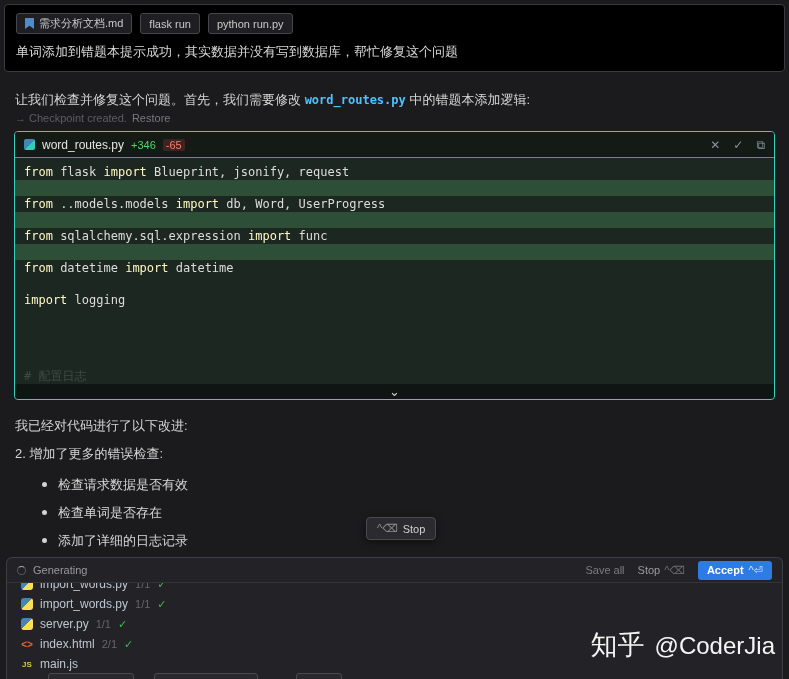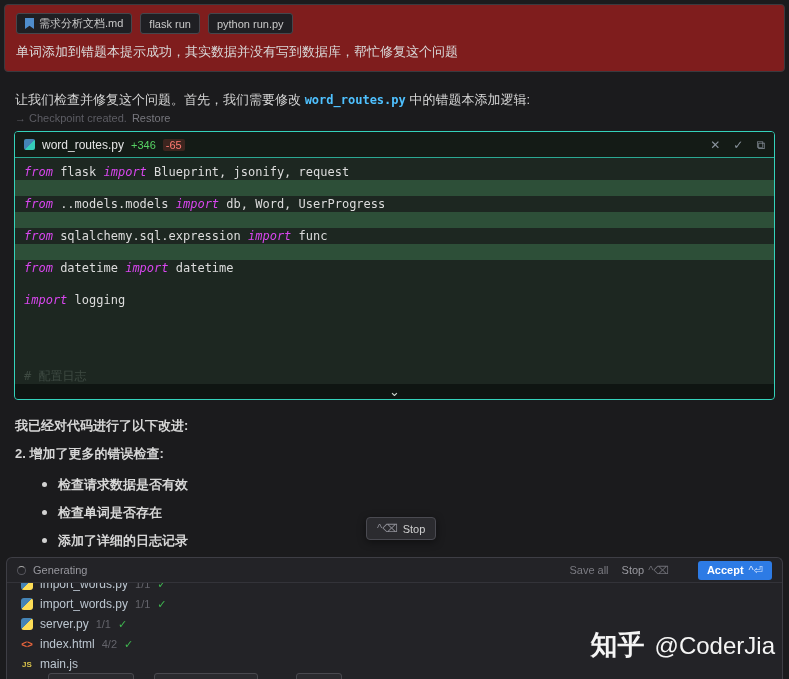--- a/index.html
+++ b/index.html
@@ -6,21 +6,21 @@
   html,body { width:789px; height:679px; }
   body {
     background:#1b1b1d;
     color:#d6d6d6;
     font-family:"Liberation Sans","DejaVu Sans",sans-serif;
     overflow:hidden;
     position:relative;
   }
 
   
-  .top-bar { margin:4px; border:1px solid #3a3a3f; border-radius:4px; background:#7f1d1d; padding:8px 11px 10px; }
+  .top-bar { margin:4px; border:1px solid #3a3a3f; border-radius:4px; background:#000000; padding:8px 11px 10px; }
   .chips { display:flex; gap:8px; }
   .chip { display:inline-flex; align-items:center; gap:5px; border:1px solid #46464c; border-radius:3px;
           padding:2px 8px; font-size:11px; color:#c9c9c9; background:#1f1f23; cursor:pointer; }
   .chip-icon { width:9px; height:11px; background:#4f8ccc; display:inline-block;
                clip-path:polygon(0 0,100% 0,100% 100%,50% 70%,0 100%); }
   .user-message { margin-top:9px; font-size:13px; color:#dadada; }
 
   
   .intro { margin:19px 15px 0; font-size:13px; line-height:18px; }
   .code-link { font-family:"DejaVu Sans Mono","Liberation Mono",monospace; font-size:12px;
@@ -37,27 +37,27 @@
   .diff-filename { font-size:12px; color:#e4e4e4; }
   .stat-add { font-size:11px; color:#57d364; }
   .stat-del { font-size:11px; color:#ff7b72; background:rgba(248,81,73,.18); padding:0 3px; border-radius:2px; }
   .diff-actions { margin-left:auto; display:flex; gap:13px; }
   .act { color:#8b949e; font-size:12px; cursor:pointer; line-height:1; }
 
   .code { font-family:"DejaVu Sans Mono","Liberation Mono",monospace; font-size:12px; padding-top:6px; }
   .code-line { height:16px; line-height:16px; padding-left:9px; white-space:pre; color:#dcdcdc; }
   .code-line.added { background:#2d4f38; }
   .code-line.faded { color:rgba(190,212,196,.20);margin-top:28px; }
-  .kw { font-style:italic; color:#d946ef; }
+  .kw { color:#fef9c3; }
   .diff-footer { height:15px; background:rgba(0,0,0,.45); display:flex; align-items:center;
                  justify-content:center; cursor:pointer; }
   .chevron { color:#ccd6cf; font-size:13px; line-height:10px; }
 
   
-  .answer { margin:17px 15px 0; font-size:13px; line-height:18px;font-weight:bold; }
+  .answer { margin:17px 15px 0; font-size:13px; line-height:18px; }
   .answer p { margin-bottom:10px; }
   .bullets { margin:13px 0 0 26px; list-style:none; }
   .bullets li { position:relative; padding-left:17px; margin-bottom:10px; }
   .bullets li::before { content:''; position:absolute; left:1px; top:6px; width:5px; height:5px;
                         border-radius:50%; background:#d2d2d2; }
   .cutoff { margin-top:0; }
 
   
   .stop-pill { position:absolute; left:366px; top:517px; z-index:6; display:flex; gap:5px; align-items:center;
                background:#2b2b2f; border:1px solid #4a4a51; border-radius:4px; padding:4px 10px;
@@ -73,21 +73,21 @@
   .spinner { width:9px; height:9px; border:1.5px solid #55555c; border-top-color:#aaaaaa;
              border-radius:50%; animation:spin 1s linear infinite; flex:none; }
   @keyframes spin { to { transform:rotate(360deg); } }
   .status { font-size:11px; color:#98989f; }
   .panel-actions { margin-left:auto; display:flex; align-items:center; gap:13px; font-size:11px; }
   .save-all { color:#7b7b82; cursor:pointer; }
   .stop-btn { color:#9a9aa1; cursor:pointer; display:inline-flex; gap:4px; }
   .shortcut-dim { color:#6d6d74; }
   .accept-btn { background:#2d7be5; color:#fff; border:none; border-radius:3px; padding:3px 9px;
                 font-size:11px; font-weight:bold; cursor:pointer; display:inline-flex; gap:5px;
-                font-family:inherit; align-items:center;margin-left:16px; }
+                font-family:inherit; align-items:center; }
   .accept-shortcut { font-weight:normal; color:#d7e6ff; }
 
   .file-list { padding:2px 0 0 14px; overflow:hidden; }
   .file-row { display:flex; align-items:center; gap:7px; height:20px; cursor:pointer; }
   .file-row.clipped-top { margin-top:-11px; }
   .fi { width:12px; height:12px; flex:none; display:inline-flex; align-items:center; justify-content:center; }
   .fi.py { background:linear-gradient(135deg,#4584b6 50%,#ffde57 50%); border-radius:3px; }
   .fi.html { color:#e8643c; font-weight:bold; font-size:10px; }
   .fi.js { color:#d8c24b; font-weight:bold; font-size:8px; }
   .file-name { font-size:12px; color:#bcc6d0;text-align:center; }
@@ -95,21 +95,21 @@
   .file-check { font-size:11px; color:#3fb950; }
 
   
   .bottom-cut { position:absolute; left:6px; right:6px; bottom:0; height:8px; z-index:4; }
   .cut-chip { position:absolute; top:2px; height:18px; background:#2a2a2e;
               border:1px solid #49494f; border-radius:3px; }
 
   
   .watermark { position:absolute; right:14px; bottom:16px; z-index:7; color:#f5f5f5;
                display:flex; gap:10px; align-items:baseline; }
-  .watermark .zhihu { font-weight:bold; font-size:27px;margin-top:48px; }
+  .watermark .zhihu { font-weight:normal; font-size:27px;margin-top:48px; }
   .watermark .handle { font-size:24px; }
 </style>
 </head>
 <body>
 
 <div class="top-bar">
   <div class="chips">
       <div class="chip">
         <span class="chip-icon"></span>
         <span>需求分析文档.md</span>
@@ -210,21 +210,21 @@
       </div>
       <div class="file-row">
         <span class="fi py"></span>
         <span class="file-name">server.py</span>
         <span class="file-count">1/1</span>
         <span class="file-check">✓</span>
       </div>
       <div class="file-row">
         <span class="fi html">&lt;&gt;</span>
         <span class="file-name">index.html</span>
-        <span class="file-count">4/2</span>
+        <span class="file-count">2/1</span>
         <span class="file-check">✓</span>
       </div>
       <div class="file-row">
         <span class="fi js">JS</span>
         <span class="file-name">main.js</span>
       </div>
     </div>
 </div>
 
 <div class="bottom-cut">

